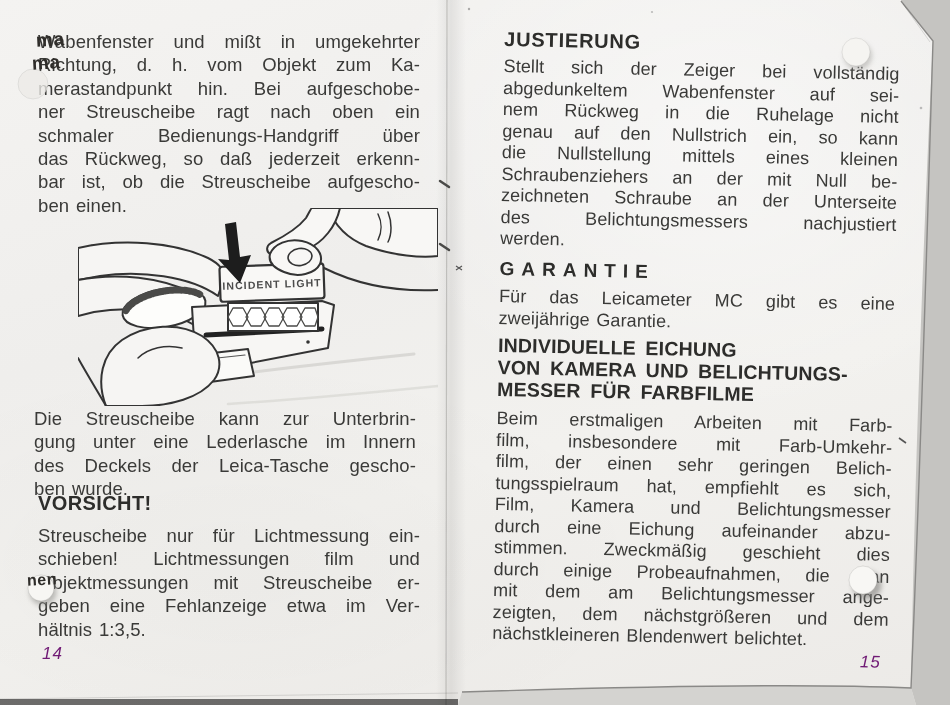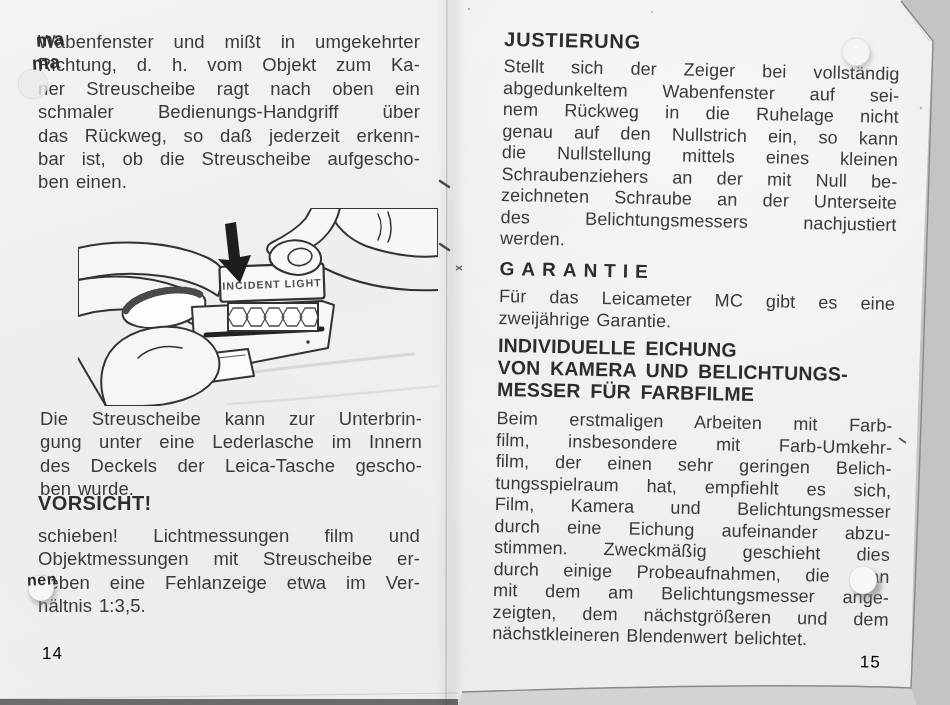--- a/index.html
+++ b/index.html
@@ -19,39 +19,40 @@
   .line{text-align:justify;height:23.4px;line-height:23.4px;overflow:hidden;
         word-spacing:1.5px;letter-spacing:0.1px;}
   .page-right .line{height:21.5px;line-height:21.5px;}
   .line.just::after{content:"";display:inline-block;width:100%;height:0;}
   .heading{font-weight:700;color:#2d2d2b;}
   .h-vorsicht{font-size:20px;letter-spacing:0.4px;text-align:center;}
   .h1{font-size:20px;letter-spacing:0.8px;}
   .h2{font-size:19px;letter-spacing:7px;}
   .heading-block .line{font-weight:700;font-size:19.5px;height:22px;line-height:22px;
         color:#2d2d2b;text-align:left;word-spacing:4px;letter-spacing:0.2px;}
-  .pagenum{font-size:17px;color:#000000;letter-spacing:1px;}
+  .pagenum{font-size:17px;color:#701a75;letter-spacing:1px;font-style:italic;}
   .illustration{position:absolute;left:78px;top:208px;z-index:5;}
   .overlay{position:absolute;inset:0;z-index:20;pointer-events:none;}
   .handwriting-layer{position:absolute;inset:0;z-index:30;pointer-events:none;}
   .hw{position:absolute;font-weight:700;color:#2f2d2a;font-size:19px;
       transform:rotate(-3deg);letter-spacing:0.5px;}
 </style>
 </head>
 <body>
 
 <div class="stage">
 
   <div class="paper"></div>
 
   <div class="page page-left">
 
     <div class="para body-text justify-block" style="left:38px;top:30px;width:382px;">
         <div class="line just">Wabenfenster und mißt in umgekehrter</div>
         <div class="line just">Richtung, d. h. vom Objekt zum Ka-</div>
+        <div class="line just">merastandpunkt hin. Bei aufgeschobe-</div>
         <div class="line just">ner Streuscheibe ragt nach oben ein</div>
         <div class="line just">schmaler Bedienungs-Handgriff über</div>
         <div class="line just">das Rückweg, so daß jederzeit erkenn-</div>
         <div class="line just">bar ist, ob die Streuscheibe aufgescho-</div>
         <div class="line">ben einen.</div>
       </div>
 
     <svg class="illustration" width="360" height="198" viewBox="0 0 360 198">
       <g stroke-linejoin="round" stroke-linecap="round">
 
@@ -105,30 +106,31 @@
         </g>
         <ellipse cx="222" cy="49" rx="12" ry="8.5" fill="none" stroke="#333" stroke-width="1.6" transform="rotate(-8 222 49)"></ellipse>
         <path d="M300,6 C304,14 304,24 300,32" fill="none" stroke="#333" stroke-width="1.5"></path>
         <path d="M310,4 C314,14 314,26 310,34" fill="none" stroke="#333" stroke-width="1.5"></path>
         <path d="M246,60 C278,76 318,84 360,82" fill="none" stroke="#333" stroke-width="2"></path>
 
         <polygon fill="#1d1d1d" points="147,16 158,14 162,49 173,47 162,75 140,51 151,52"></polygon>
       </g>
     </svg>
 
-    <div class="para body-text justify-block" style="left:40px;top:407px;width:382px;">
+    <div class="para body-text justify-block" style="left:34px;top:407px;width:382px;">
         <div class="line just">Die Streuscheibe kann zur Unterbrin-</div>
         <div class="line just">gung unter eine Lederlasche im Innern</div>
         <div class="line just">des Deckels der Leica-Tasche gescho-</div>
         <div class="line">ben wurde.</div>
       </div>
 
     <div class="heading h-vorsicht" style="left:38px;top:492px;">VORSICHT!</div>
 
     <div class="para body-text justify-block" style="left:38px;top:524px;width:382px;">
+        <div class="line just">Streuscheibe nur für Lichtmessung ein-</div>
         <div class="line just">schieben! Lichtmessungen film und</div>
         <div class="line just">Objektmessungen mit Streuscheibe er-</div>
         <div class="line just">geben eine Fehlanzeige etwa im Ver-</div>
         <div class="line">hältnis 1:3,5.</div>
       </div>
 
     <div class="pagenum" style="left:42px;top:644px;">14</div>
   </div>
 
   <div class="page page-right">

